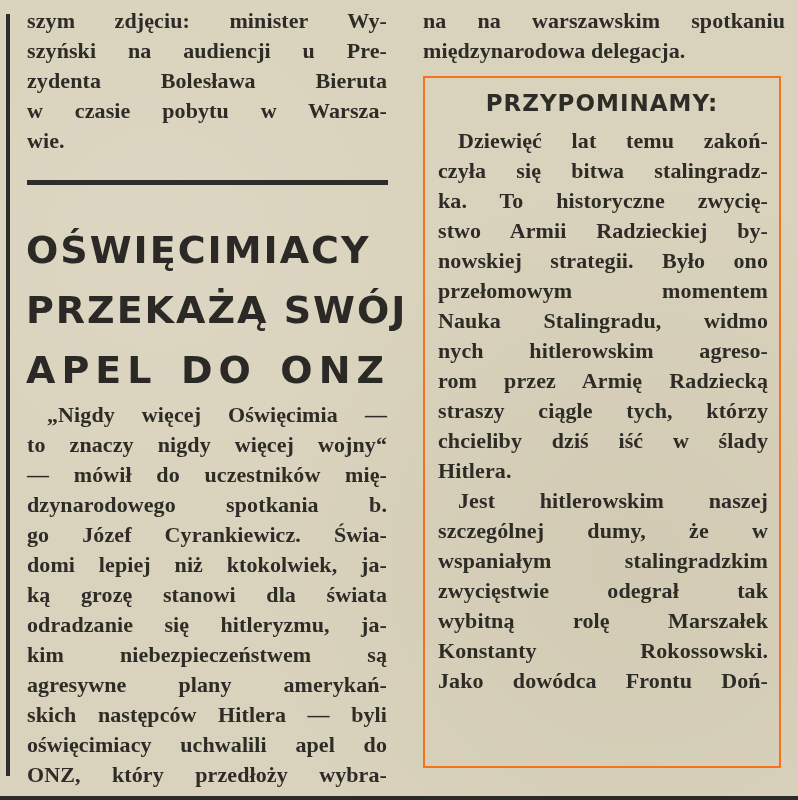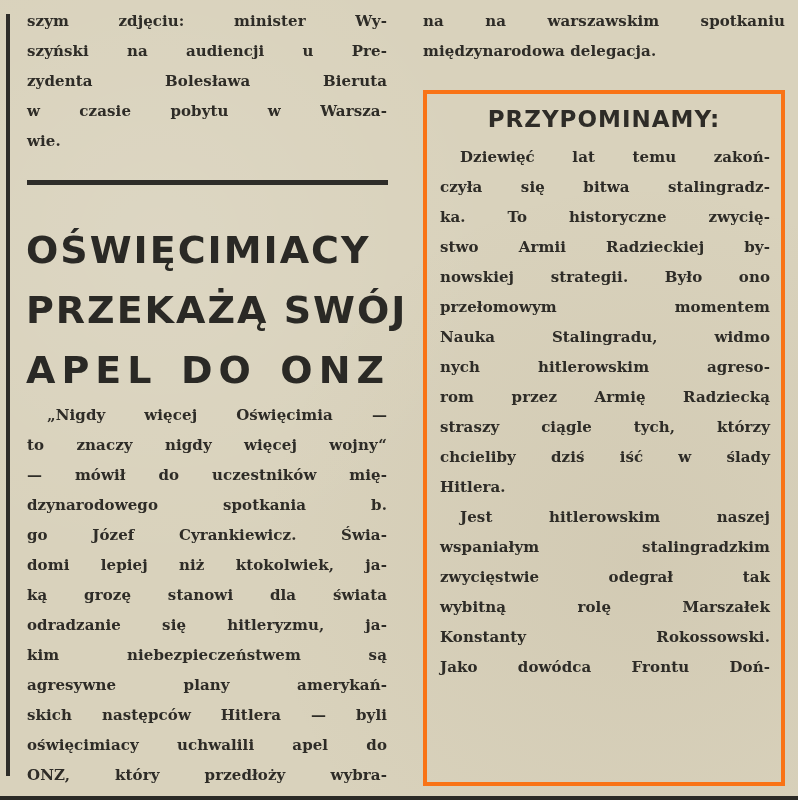--- a/index.html
+++ b/index.html
@@ -15,40 +15,41 @@
   .vrule {
     position: absolute; left: 6px; top: 14px; width: 4px; height: 762px;
     background: #2e2d29;
   }
   .bottom-band {
     position: absolute; left: 0; top: 796px; width: 798px; height: 4px; background: #2b2a26;
   }
   .col-left { position: absolute; left: 27px; top: 6px; width: 360px; }
   .col-right { position: absolute; left: 423px; top: 6px; width: 362px; }
   .text {
-    font-size: 15px; line-height: 30px; font-weight: bold;
+    font-size: 22px; line-height: 30px; font-weight: bold;
     text-align: justify; letter-spacing: 0.1px;
     color: #2e2c27;
+    font-family: Liberation Serif, serif;
   }
   .line { display: block; text-align-last: justify; white-space: nowrap; }
   .line.last { text-align-last: left; }
   .line.ind { text-indent: 20px; }
   .hrule {
     position: absolute; left: 27px; top: 180px; width: 361px; height: 5px; background: #2e2d29;
   }
   .headline {
     position: absolute; left: 26px; top: 220px; width: 364px;
     font-family: "DejaVu Sans", sans-serif; font-weight: bold;
     font-size: 38px; line-height: 60px; color: #2a2925;
   }
   .headline .hl { display: block; text-align-last: justify; white-space: nowrap; letter-spacing: 2px; text-align: right; }
   .article-body { position: absolute; left: 27px; top: 400px; width: 360px; }
   .box {
-    position: absolute; left: 423px; top: 90px; width: 354px; height: 688px;
-    border: 4px solid #f97316; box-sizing: content-box;
+    position: absolute; left: 423px; top: 76px; width: 354px; height: 688px;
+    border: 2px solid #f97316; box-sizing: content-box;
   }
   .box-title {
     position: absolute; left: 0; top: 12px; width: 100%; text-align: center;
     font-family: "DejaVu Sans", sans-serif; font-weight: bold; font-size: 23px;
     letter-spacing: 1px; color: #2e2c27;
   }
   .box-body { position: absolute; left: 13px; top: 48px; width: 330px; }
 </style>
 </head>
 <body>
@@ -101,20 +102,21 @@
     <span class="line">stwo Armii Radzieckiej by-</span>
     <span class="line">nowskiej strategii. Było ono</span>
     <span class="line">przełomowym momentem</span>
     <span class="line">Nauka Stalingradu, widmo</span>
     <span class="line">nych hitlerowskim agreso-</span>
     <span class="line">rom przez Armię Radziecką</span>
     <span class="line">straszy ciągle tych, którzy</span>
     <span class="line">chcieliby dziś iść w ślady</span>
     <span class="line last">Hitlera.</span>
     <span class="line ind">Jest hitlerowskim naszej</span>
+    <span class="line">szczególnej dumy, że w</span>
     <span class="line">wspaniałym stalingradzkim</span>
     <span class="line">zwycięstwie odegrał tak</span>
     <span class="line">wybitną rolę Marszałek</span>
     <span class="line">Konstanty Rokossowski.</span>
     <span class="line">Jako dowódca Frontu Doń-</span>
 
   </div>
 </div>
 
 <div class="bottom-band"></div>

